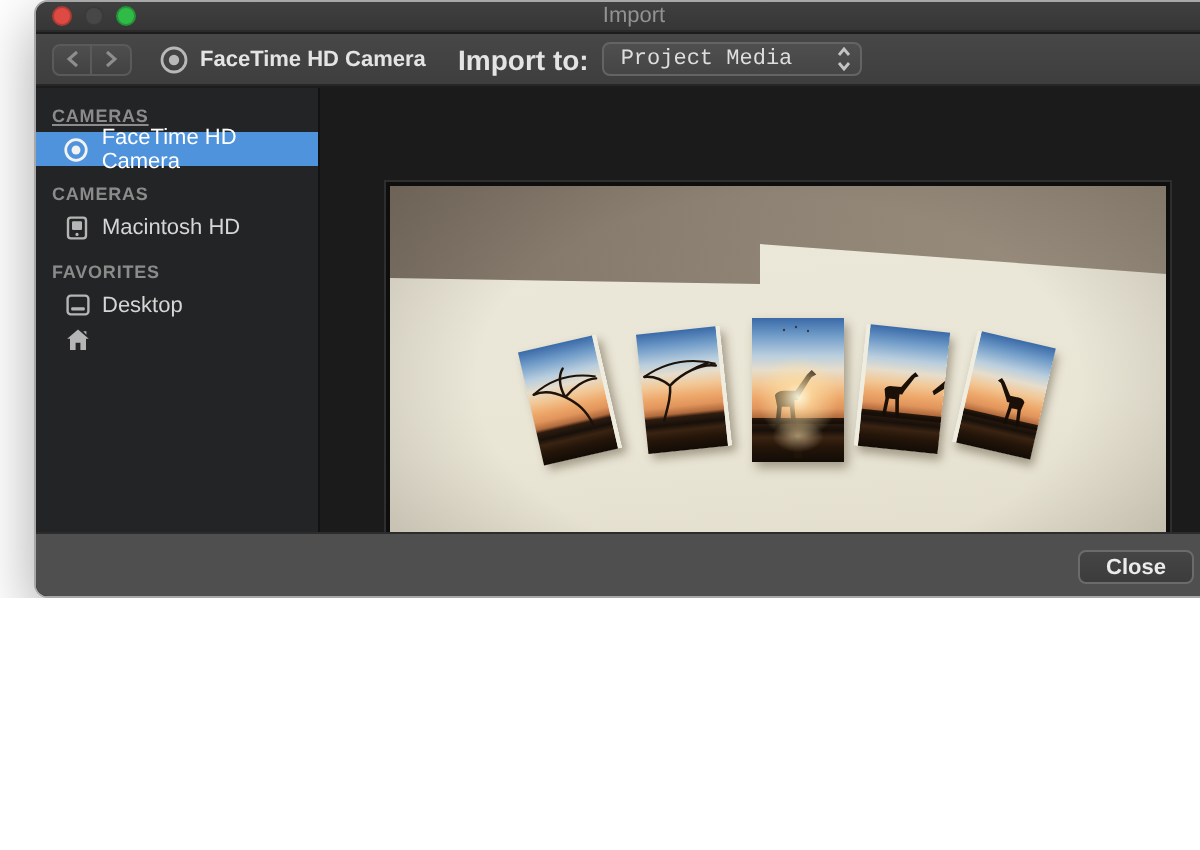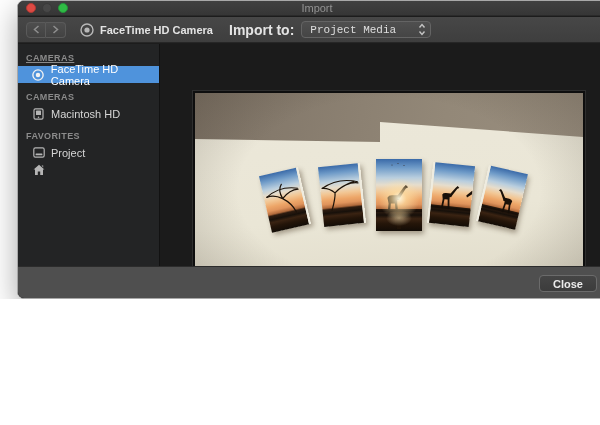--- a/index.html
+++ b/index.html
@@ -165,21 +165,21 @@
       </div>
 
       <div class="sec-header">FAVORITES</div>
       <div class="side-item">
         <span class="s-ico">
           <svg width="12" height="11" viewBox="0 0 12 11">
             <rect x="0.8" y="0.8" width="10.4" height="9.4" rx="1.6" fill="none" stroke="#b5b5b5" stroke-width="1.2"></rect>
             <rect x="2.6" y="6.6" width="6.8" height="1.6" rx="0.5" fill="#b5b5b5"></rect>
           </svg>
         </span>
-        <span>Project</span>
+        <span>Desktop</span>
       </div>
       <div class="side-item">
         <span class="s-ico">
           <svg width="12" height="12" viewBox="0 0 12 12">
             <path d="M6 0.8 L11.4 5.4 L10 5.4 L10 11 L7.2 11 L7.2 7.4 L4.8 7.4 L4.8 11 L2 11 L2 5.4 L0.6 5.4 Z M8.6 1.6 L10.2 1.6 L10.2 3.4 Z" fill="#b5b5b5"></path>
           </svg>
         </span>
       </div>
     </aside>
 

